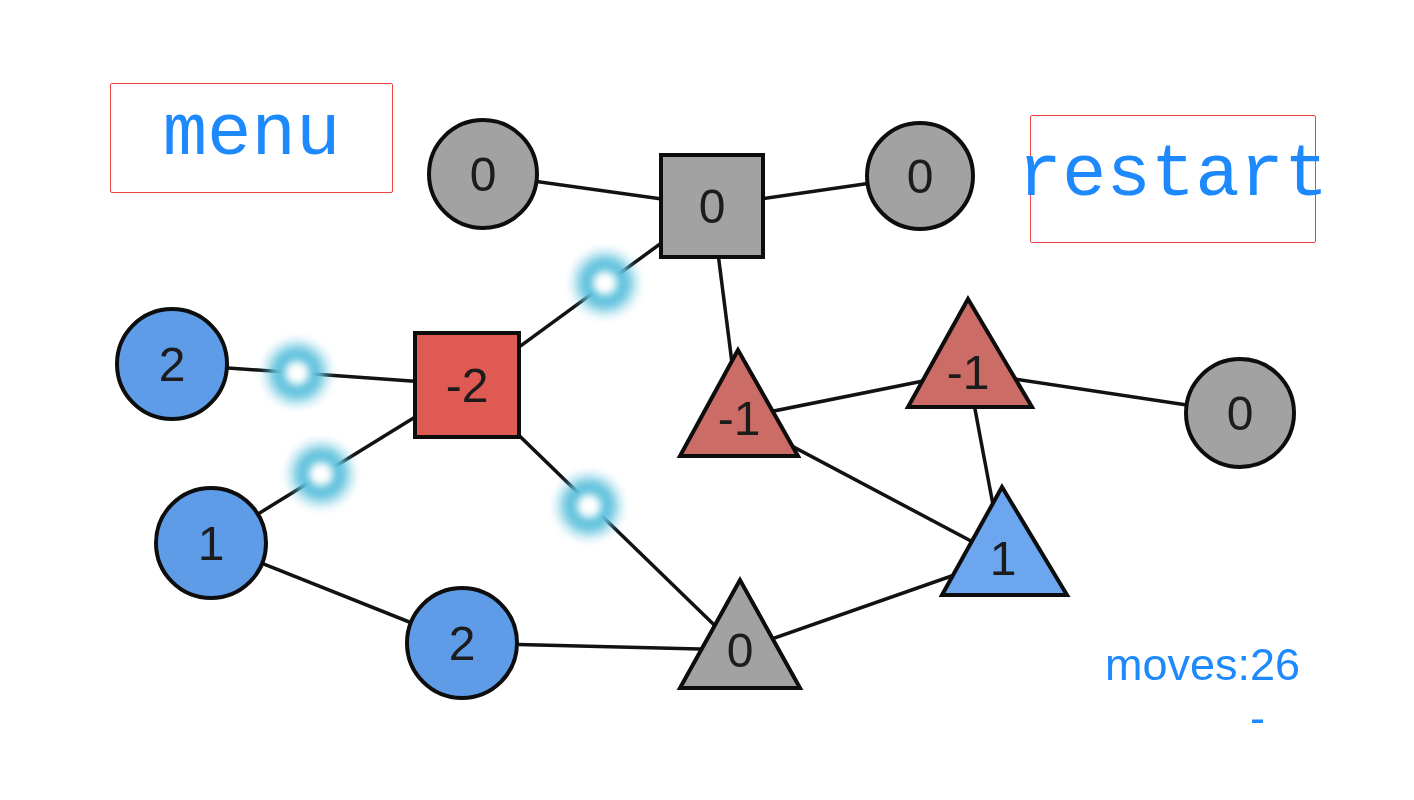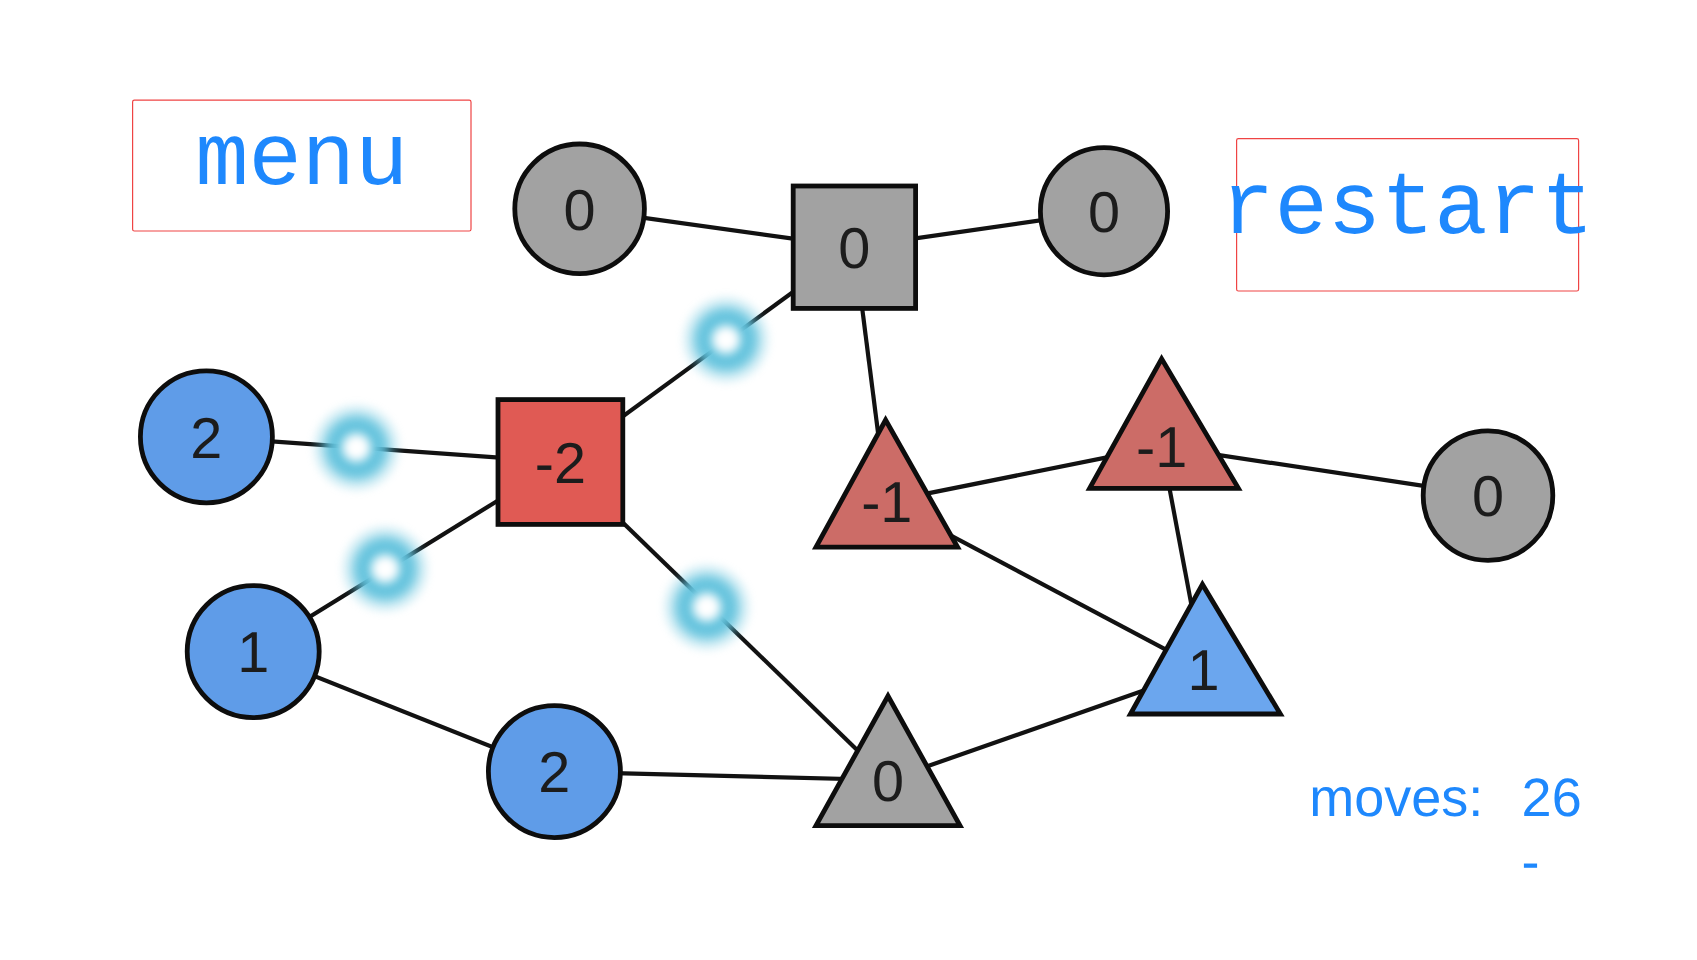--- a/index.html
+++ b/index.html
@@ -24,26 +24,26 @@
     position:absolute;z-index:3;background:#ffffff;
     border:1px solid #ef4444;color:#1e88fd;
     display:flex;align-items:center;justify-content:center;
     font-family:Liberation Mono, monospace;font-weight:300;
     font-size:74px;line-height:1;cursor:pointer;border-radius:2px;
     padding:0 10px 8px 10px;box-sizing:border-box;
   }
   .btn.menu{left:110px;top:83px;width:283px;height:110px;}
   .btn.restart{left:1030px;top:83px;width:286px;height:128px;margin-top:32px;}
   .stats{
-    position:absolute;z-index:3;right:80px;top:638px;
+    position:absolute;z-index:3;right:98px;top:638px;
     color:#1e88fd;font-size:45px;font-weight:300;line-height:53px;
   }
   .stats .row{display:flex;justify-content:flex-end;}
   .stats .lbl{text-align:right;}
-  .stats .val{width:66px;margin-left:32px;text-align:left;}
+  .stats .val{width:66px;text-align:left;}
   svg text{
     font-family:"Liberation Sans", sans-serif;
     font-weight:300;
     fill:#1c1c1c;
     text-anchor:middle;
   }
 </style>
 </head>
 <body>
 

